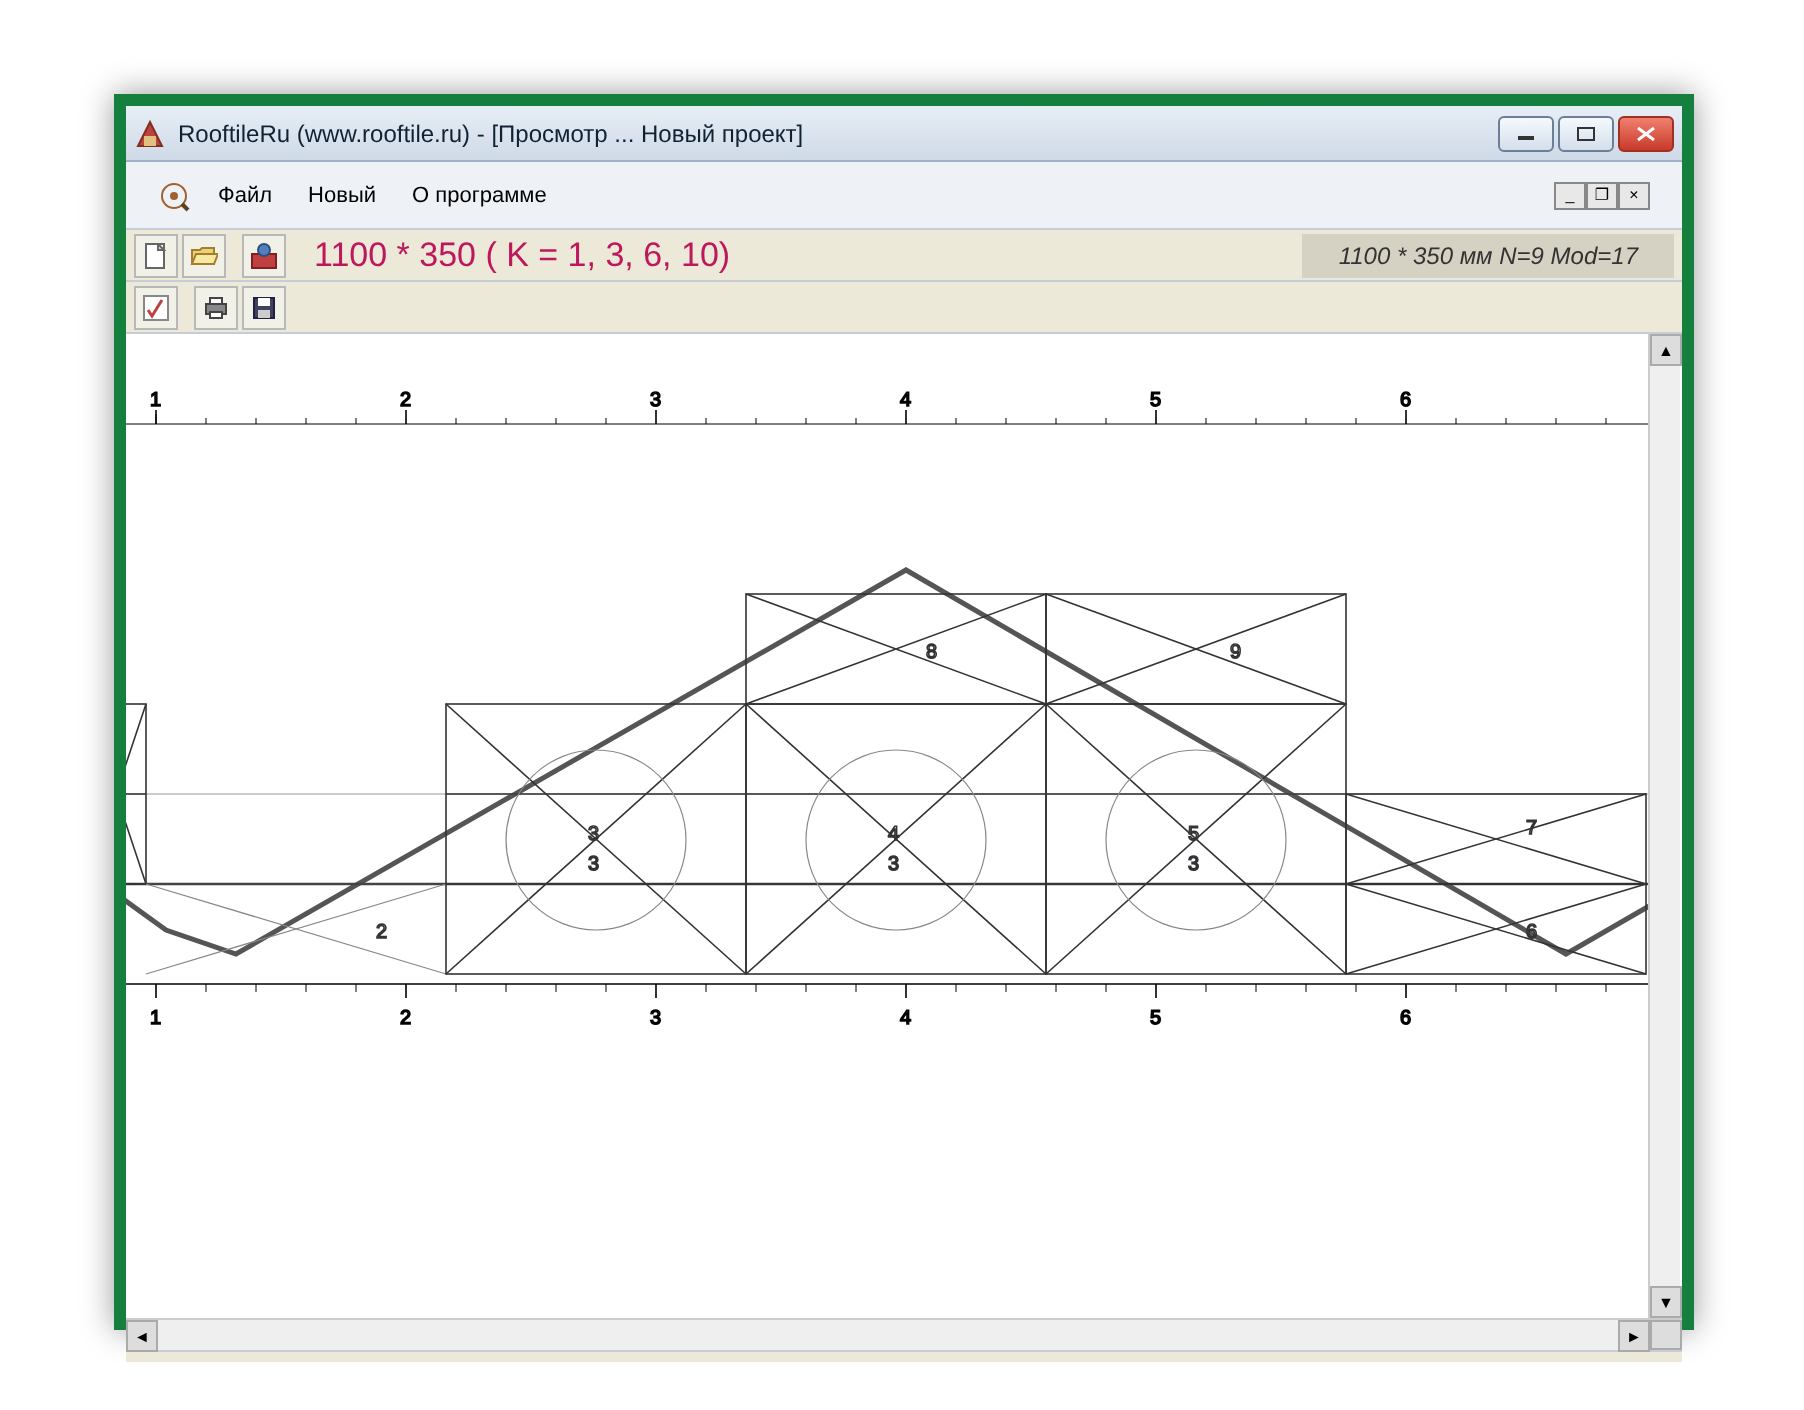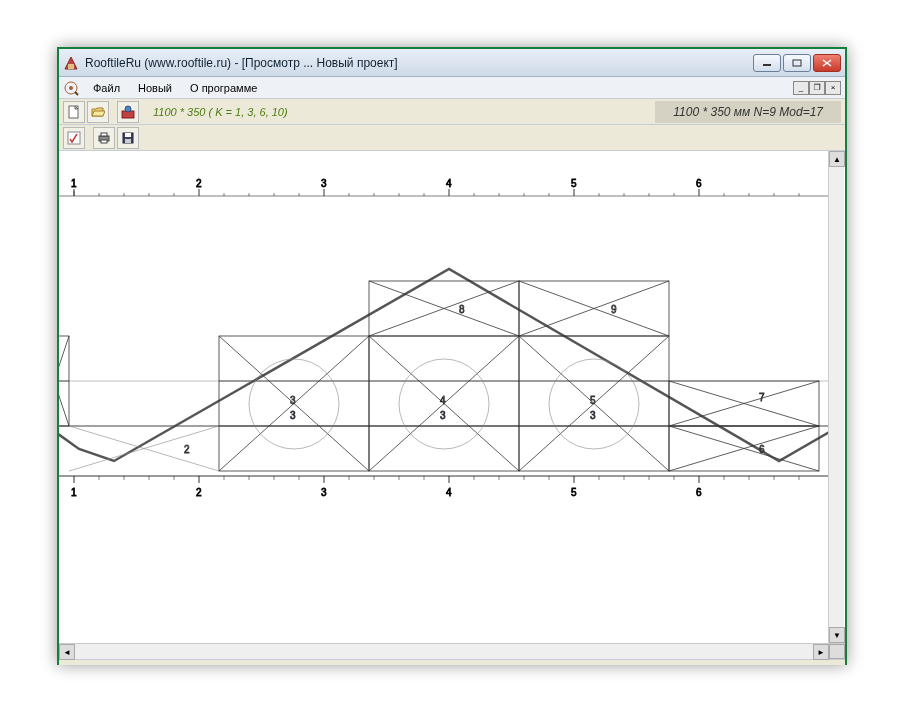--- a/index.html
+++ b/index.html
@@ -9,21 +9,21 @@
     background: #fff;
     width: 902px;
     height: 705px;
     position: relative;
     overflow: hidden;
   }
   .outer-window {
     position: absolute;
     left: 57px; top: 47px;
     width: 790px; height: 618px;
-    border: 2px solid #15803d;
+    border: 6px solid #15803d;
     background: #f0f0f0;
     box-shadow: 0 0 15px rgba(0,0,0,0.4);
   }
   .titlebar {
     height: 28px;
     background: linear-gradient(#e7eef6, #cfdae8);
     border-bottom: 1px solid #9fb2c6;
     display: flex;
     align-items: center;
     padding: 0 4px;
@@ -45,26 +45,26 @@
     display: flex; align-items: center; justify-content: center;
     font-size: 10px;
     cursor: default;
   }
   .win-btn.close {
     background: linear-gradient(#f08070,#c83a2a);
     border-color: #a03020;
     color: #fff;
   }
   .menubar {
-    height: 22px;
+    height: 34px;
     background: #eef2f6;
     border-bottom: 1px solid #c6cdd5;
     display: flex;
     align-items: center;
-    padding: 0 4px;
+    padding: 0 16px;
     gap: 2px;
   }
   .menubar .menu-icon {
     width: 16px; height: 16px; margin-right: 4px;
   }
   .menubar .menu-item {
     padding: 2px 8px;
     cursor: default;
   }
   .mdi-btns {
@@ -92,23 +92,22 @@
   .tool-btn {
     width: 22px; height: 22px;
     border: 1px solid #b8b8b8;
     background: #f2f1e8;
     display: flex; align-items: center; justify-content: center;
     cursor: default;
   }
   .tool-sep { width: 4px; }
   .toolbar1 .dim-text {
     margin-left: 12px;
-    font-style: italic;
-    color: #4d7c0f;
-    font-size: 11px;
+    color: #be185d;
+    font-size: 17px;
   }
   .toolbar1 .tile-info {
     margin-left: auto;
     background: #d6d2c3;
     padding: 4px 18px;
     font-size: 12px;
     color: #333;
     font-style: italic;
   }
   .toolbar2 {

